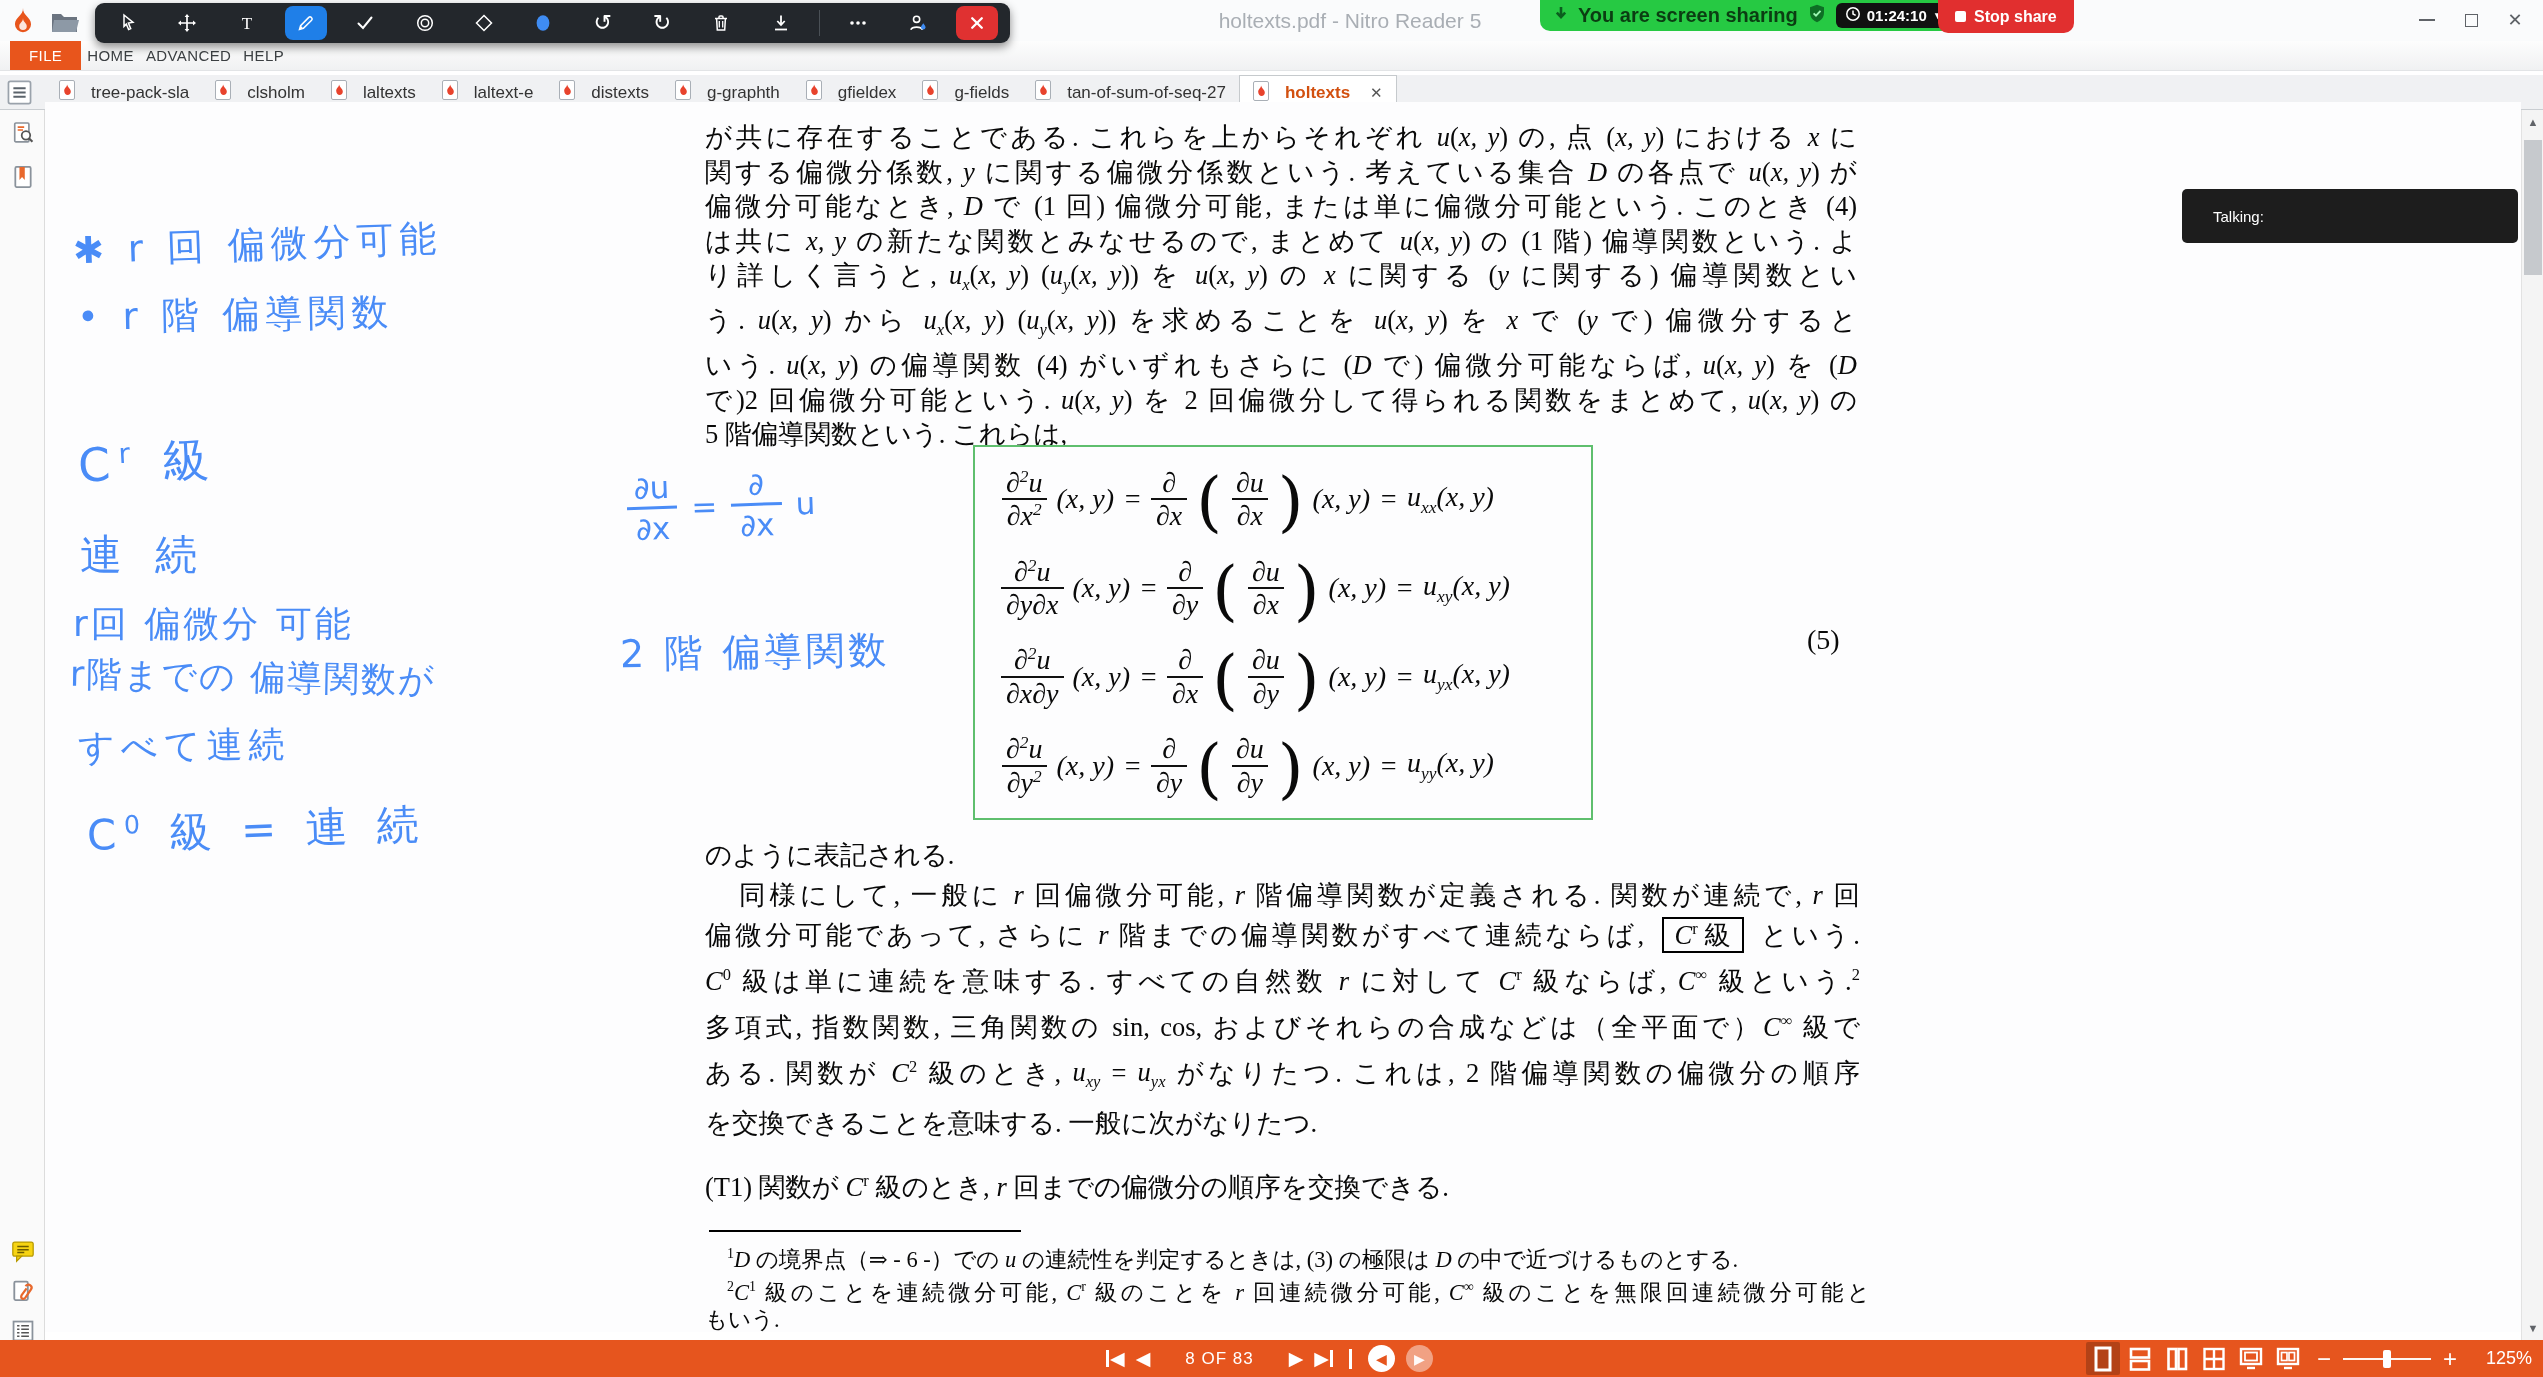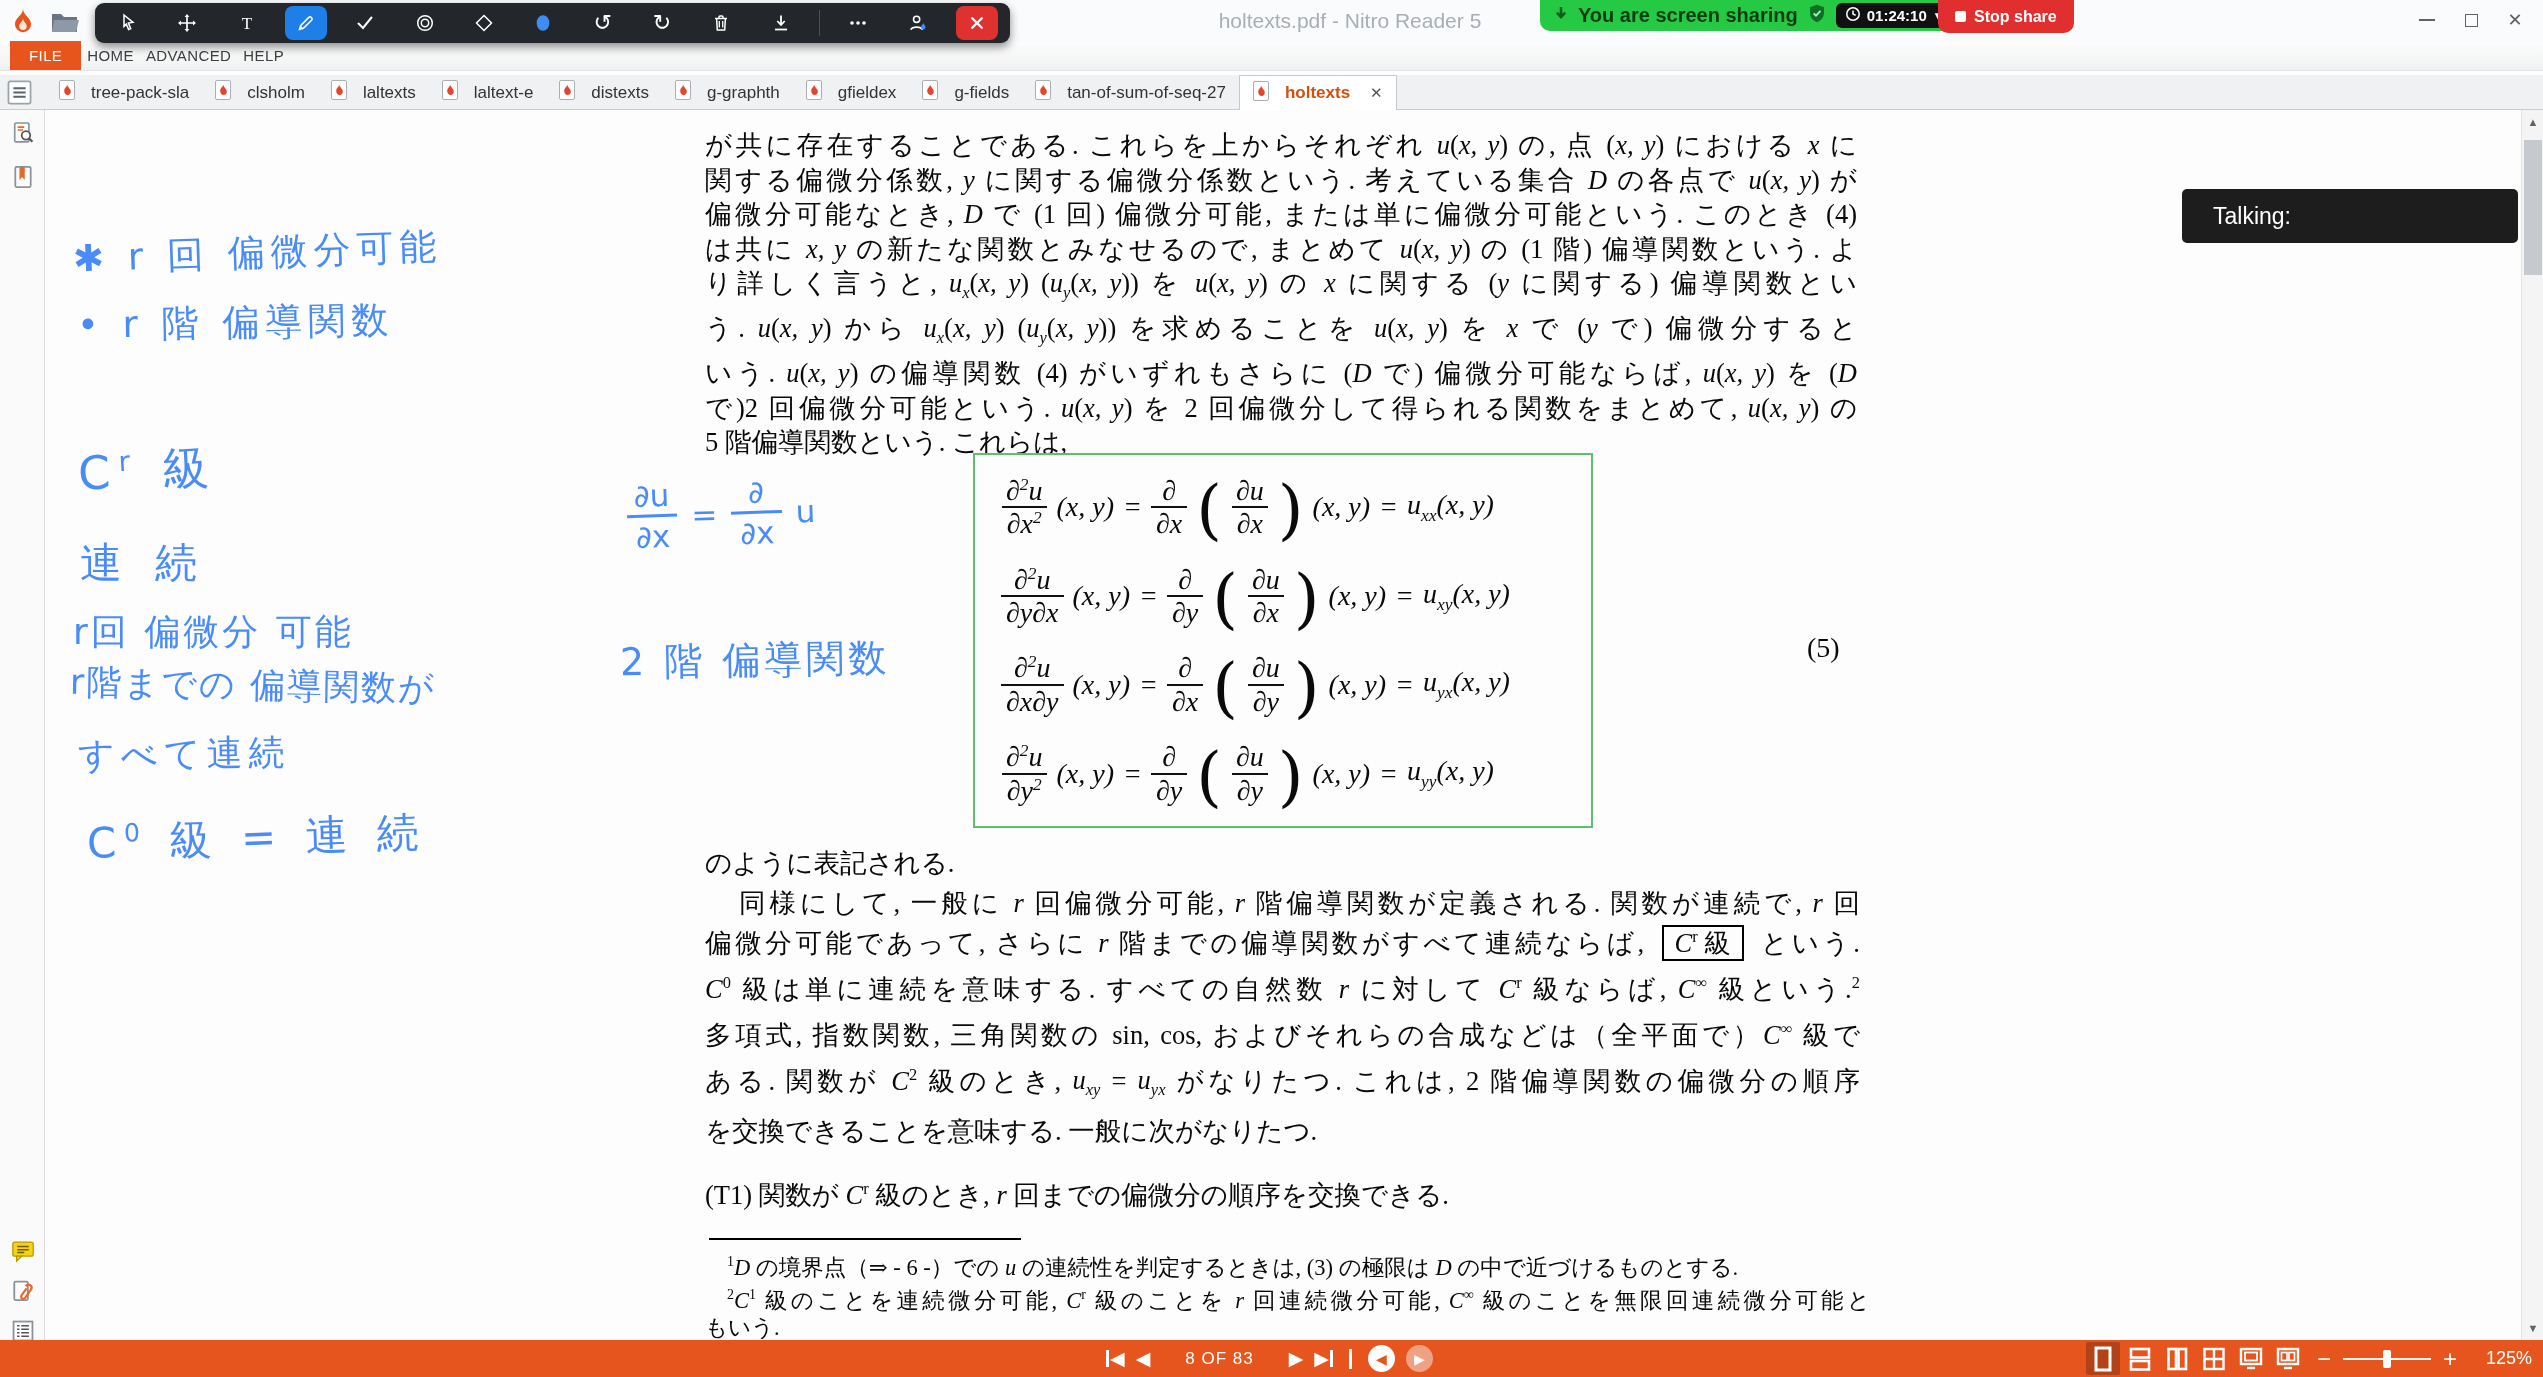--- a/index.html
+++ b/index.html
@@ -56,21 +56,21 @@
   .tab { display:flex; align-items:center; gap:16px; padding:0 13px; font-size:17px; color:#333; }
   .tab.active { background:#fff; border:1px solid #c6cacd; border-bottom:none; color:#d2500f; font-weight:700; }
   .tab .close-x { color:#555; font-size:15px; margin-left:4px; font-weight:400; }
 
   
   .sidebar { position:absolute; left:0; top:110px; width:45px; height:1230px; background:#fafafa;
      border-right:1px solid #dcdcdc; }
   .side-icon { position:absolute; left:8px; width:30px; height:30px; display:flex; align-items:center; justify-content:center; }
 
   
-  .viewer { position:absolute; left:45px; top:110px; width:2476px; height:1230px; background:#fdfdfe; overflow:hidden; }
+  .viewer { position:absolute; left:45px; top:102px; width:2476px; height:1230px; background:#fdfdfe; overflow:hidden; }
   .doc { font-family:"Liberation Serif","DejaVu Serif",serif; color:#090909; }
   .p1 { position:absolute; left:660px; top:18px; width:1152px; font-size:26.5px; line-height:34.6px; }
   .p2 { position:absolute; left:660px; top:733px; width:1155px; font-size:26.5px; line-height:40px; }
   .jline { text-align:justify; text-align-last:justify; }
   .lline { text-align:left; text-align-last:left; }
   .t1 { margin-top:18px; }
   .ind { display:inline-block; width:30px; }
   .boxed { border:2px solid #000; padding:1px 11px; margin:0 7px; display:inline-block; line-height:1.15; }
   .doc i { font-style:italic; }
   .doc sup { font-size:.62em; }
@@ -96,21 +96,21 @@
   
   .ink { position:absolute; color:#4a8cf7; font-family:"DejaVu Sans",sans-serif; font-weight:500; white-space:nowrap; }
   .ink sup { font-size:.6em; }
   .hand-frac { position:absolute; left:582px; top:366px; color:#4a8cf7; display:flex; align-items:center;
      gap:14px; font-size:31px; font-family:"DejaVu Sans",sans-serif; font-weight:500; transform:rotate(-2deg); }
   .hfr { display:inline-flex; flex-direction:column; align-items:center; line-height:1.15; }
   .hfr .dn { border-top:3px solid #4a8cf7; padding:2px 8px 0; }
 
   
   .talking { position:absolute; left:2182px; top:189px; width:336px; height:54px; background:#1d1d1d;
-     border-radius:5px; color:#fff; font-size:23px; display:flex; align-items:center; padding-left:31px; z-index:40; }
+     border-radius:5px; color:#fff; font-size:15px; display:flex; align-items:center; padding-left:31px; z-index:40; }
 
   
   .scrollbar { position:absolute; right:0; top:110px; width:22px; height:1230px; background:#f4f4f4;
      border-left:1px solid #e2e2e2; }
   .sb-btn { position:absolute; left:0; width:22px; height:24px; display:flex; align-items:center;
      justify-content:center; color:#606368; font-size:11px; }
   .sb-thumb { position:absolute; left:2px; top:30px; width:18px; height:135px; background:#c6c9cd; }
 
   
   .statusbar { position:absolute; left:0; bottom:0; width:2543px; height:37px; background:#e6551e; z-index:50; }

